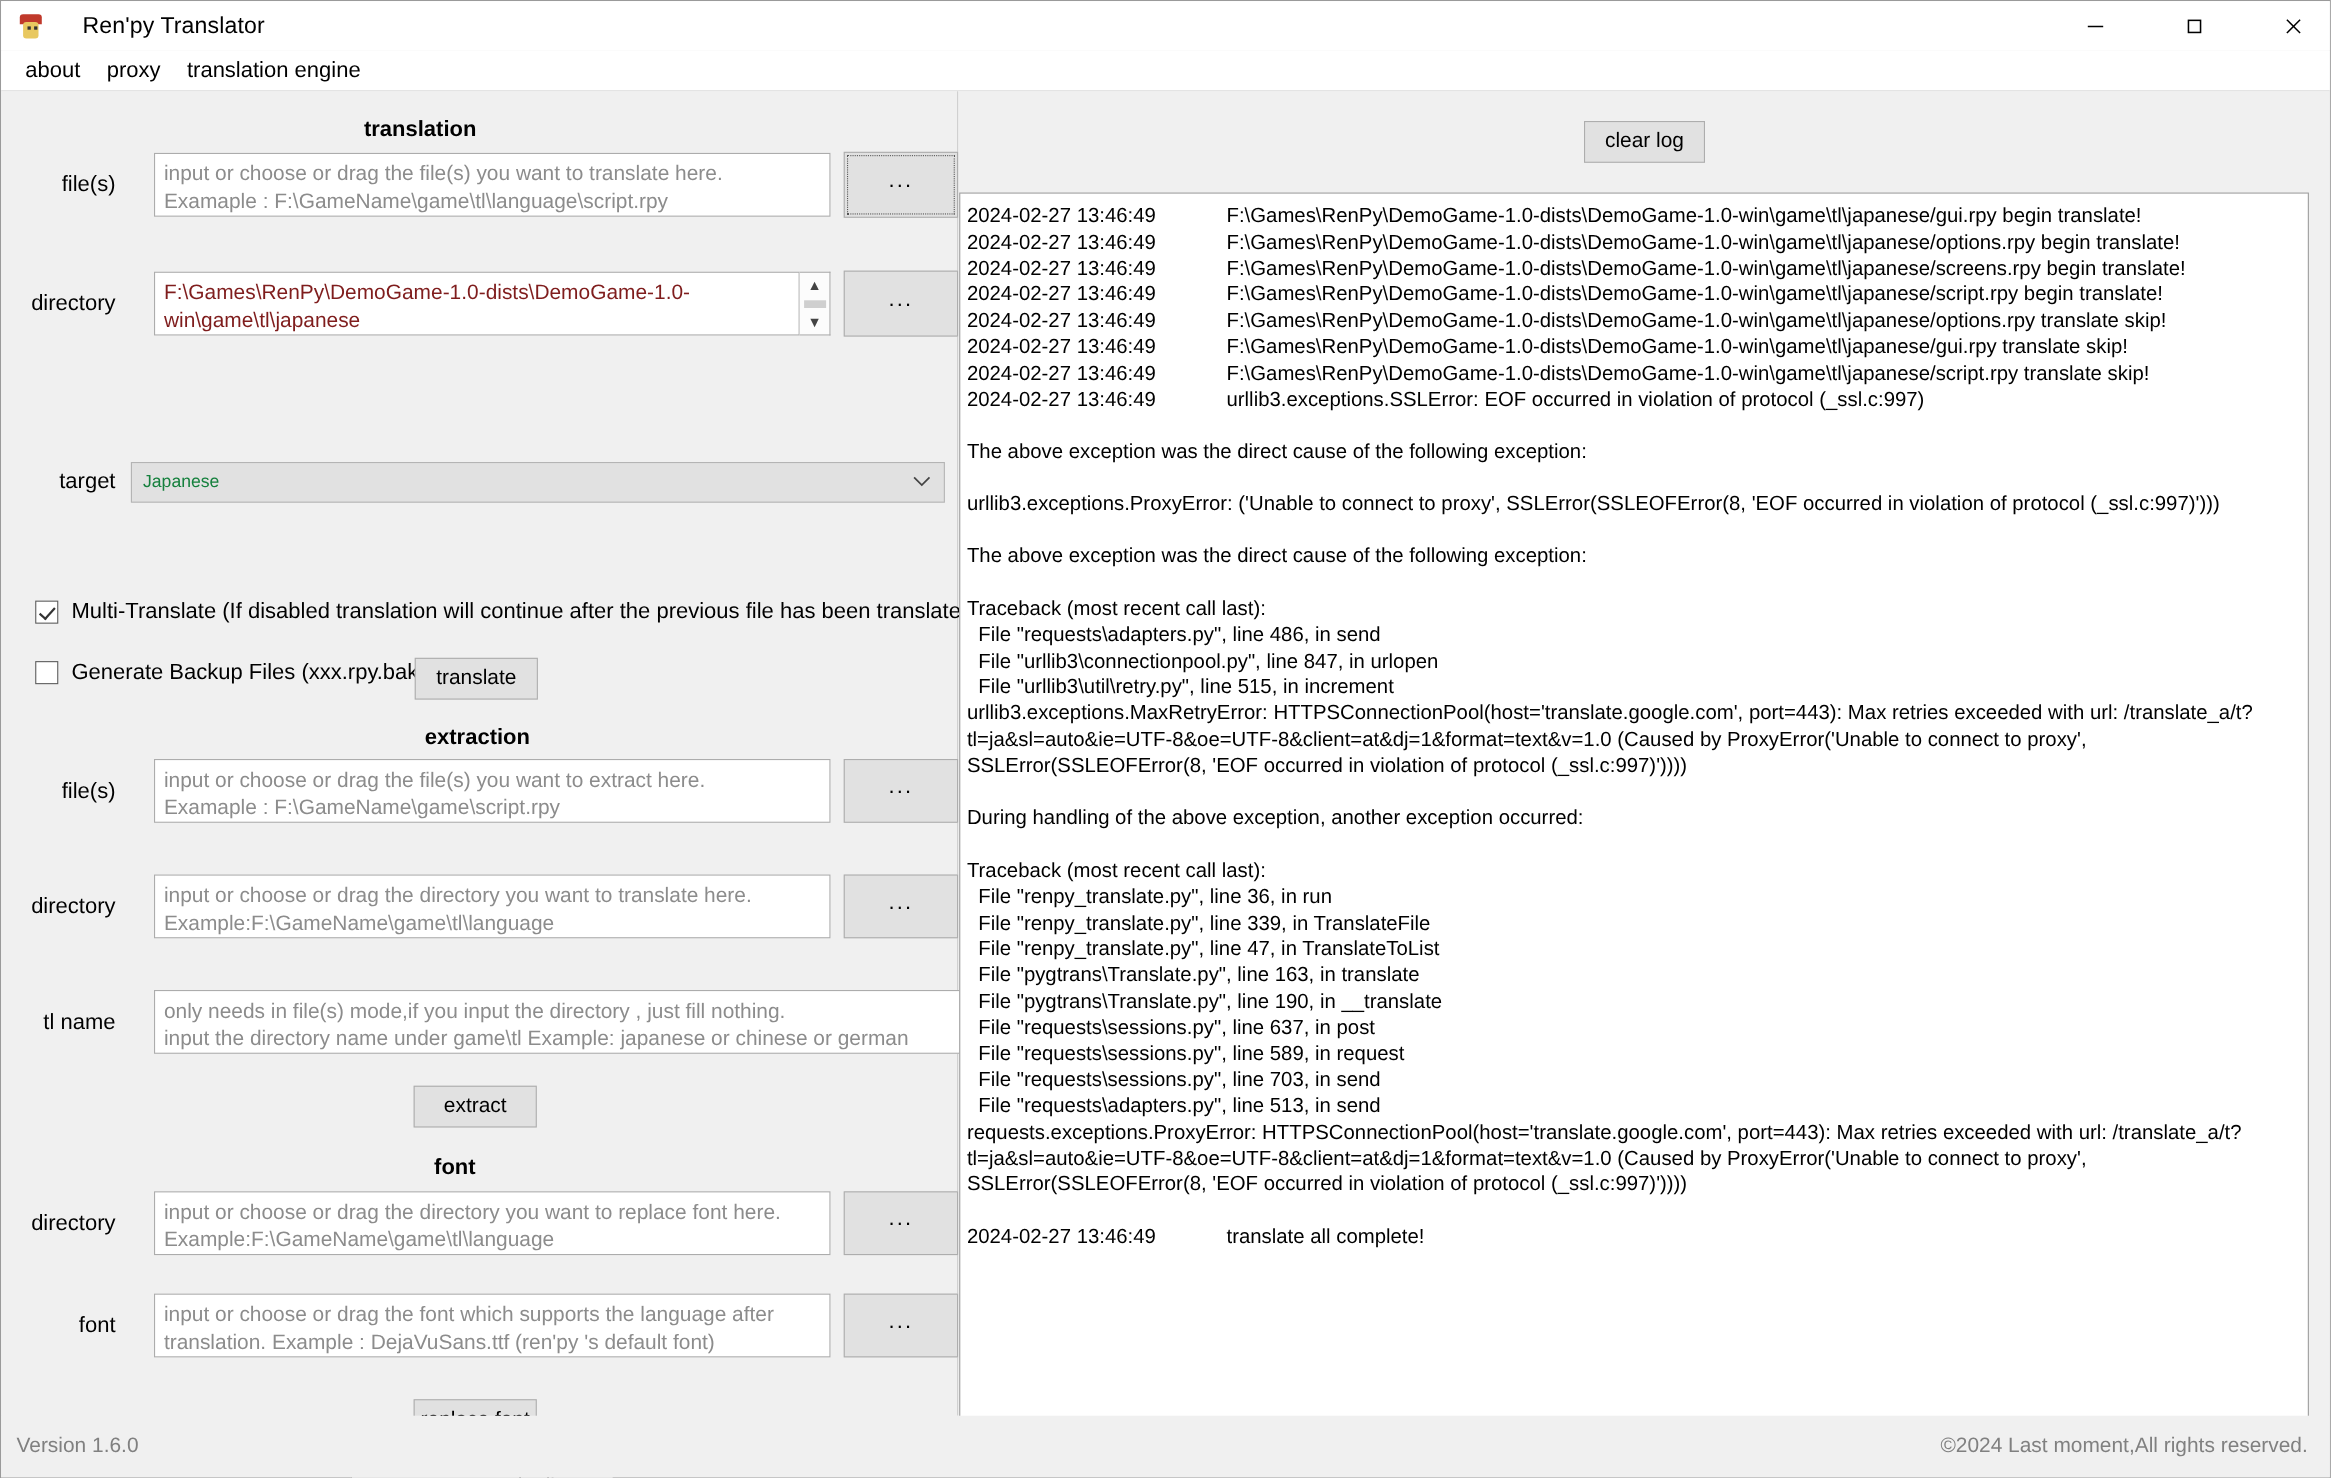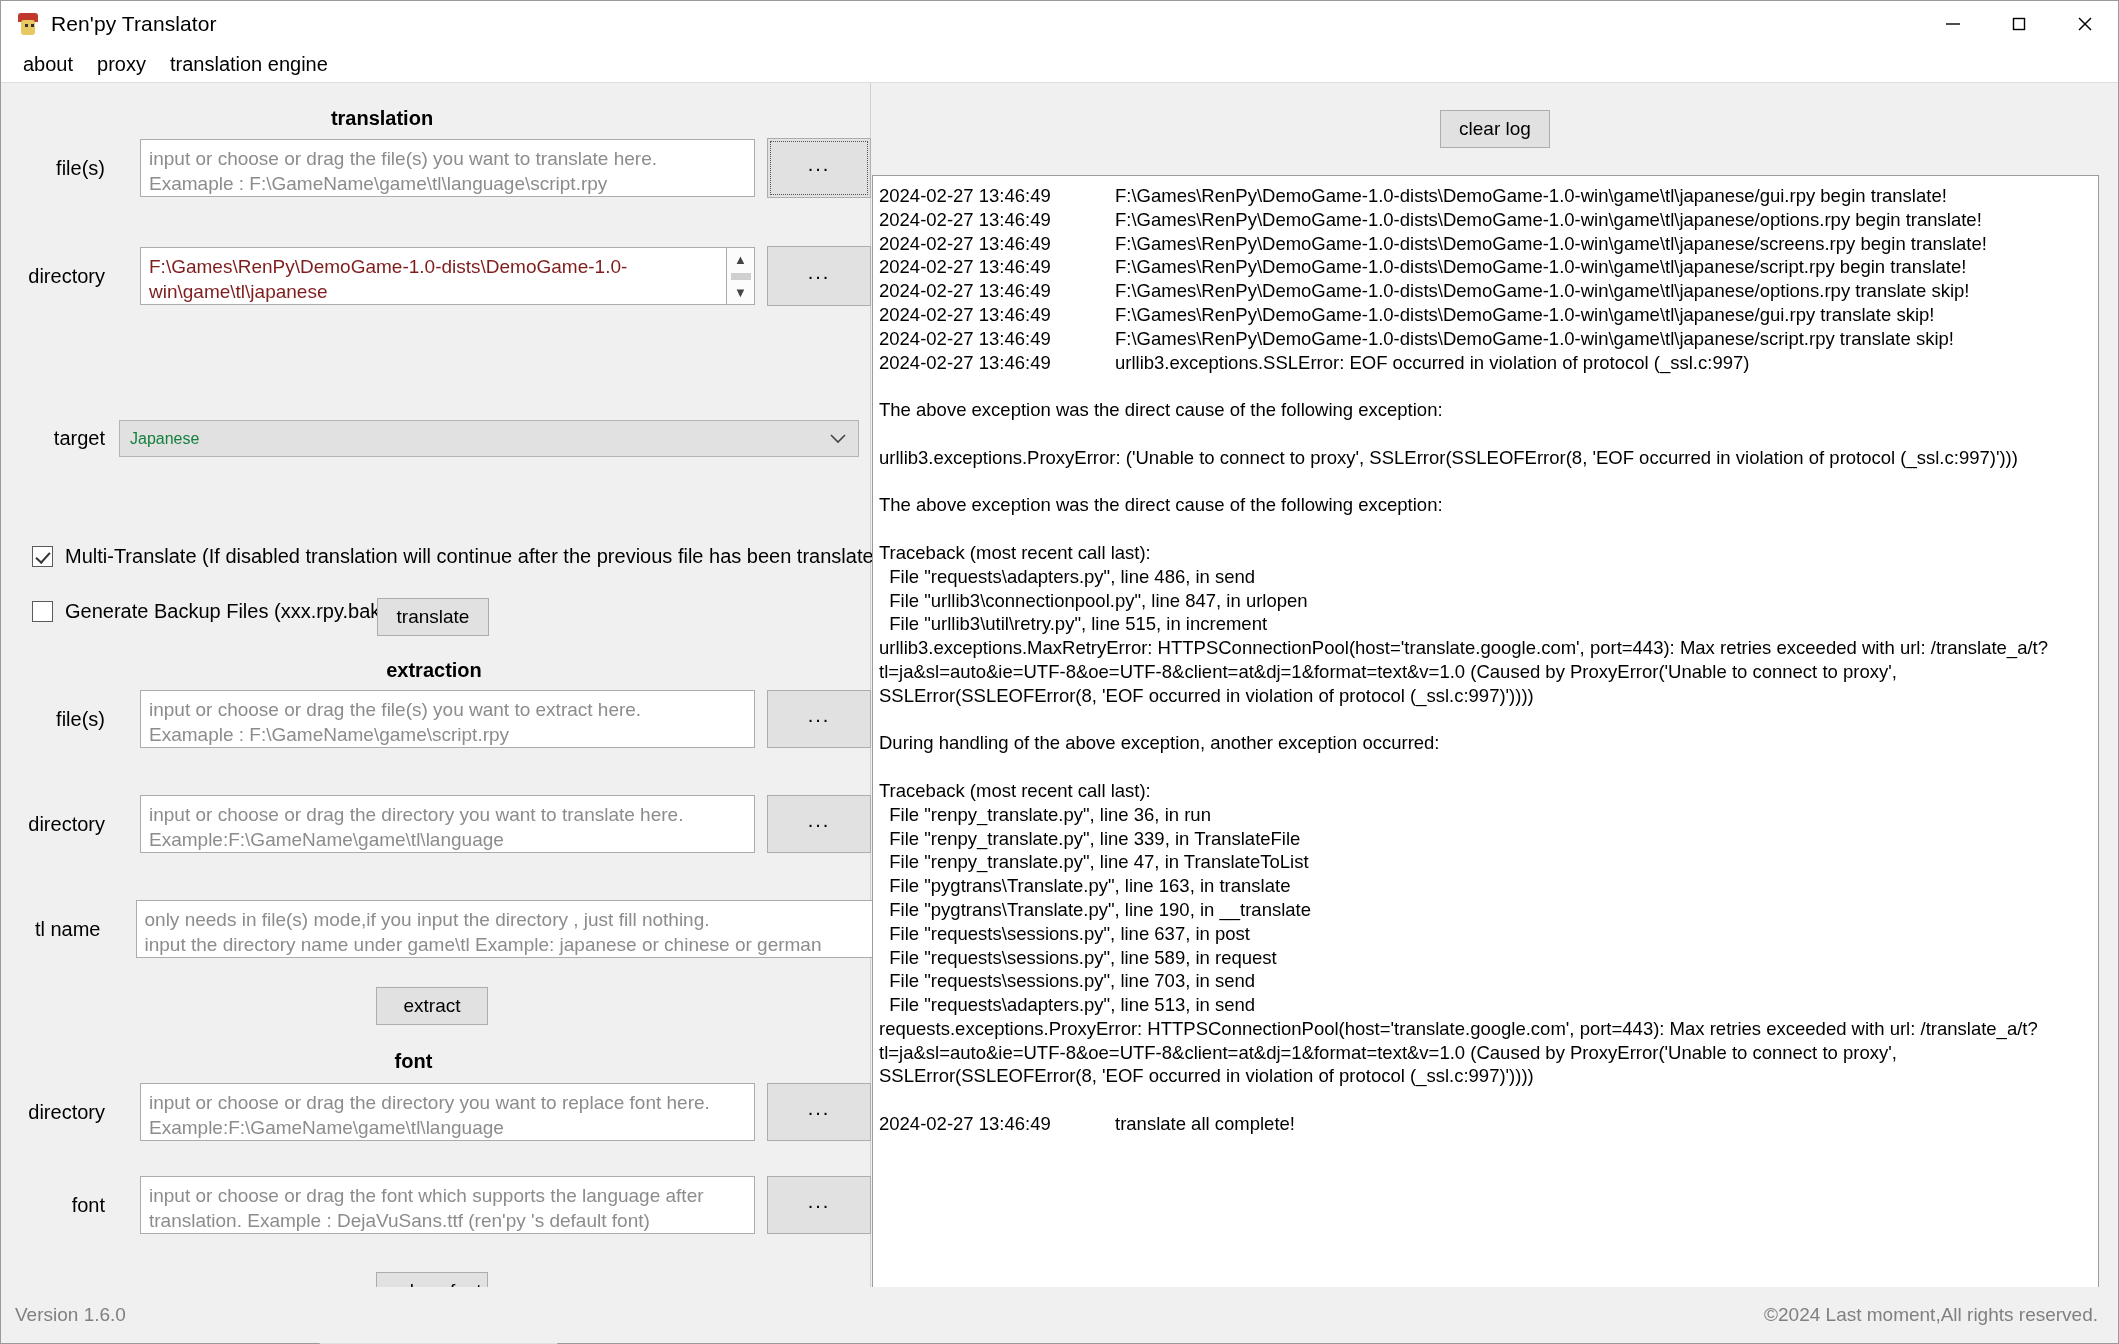--- a/index.html
+++ b/index.html
@@ -15,20 +15,21 @@
     background: #f0f0f0;
     border: 1px solid #9a9a9a;
     display: flex; flex-direction: column;
     position: relative;
   }
   
   .titlebar {
     height: 45px; background: #ffffff;
     display: flex; align-items: center;
     flex: 0 0 45px;
+    gap: 24px;
   }
   .title-icon {
     width: 26px; height: 26px; margin-left: 14px; margin-right: 10px;
     position: relative; flex: 0 0 auto;
   }
   .title-icon .hat {
     position: absolute; left: 3px; top: 2px; width: 20px; height: 9px;
     background: #c0392b; border-radius: 3px 3px 0 0;
   }
   .title-icon .face {
@@ -287,21 +288,21 @@
         <div class="row-label" style="width:118px;">directory</div>
         <div class="field-wrap">
           <div class="field placeholder" style="width:615px; height:58px;">input or choose or drag the directory you want to translate here.
 Example:F:\GameName\game\tl\language</div>
         </div>
         <div class="btn" style="width:113px; height:58px; margin-left:12px;">
           <span class="btn-dots">...</span>
         </div>
       </div>
 
-      <div class="row" style="left:0; top:817px; width:870px;justify-content:center;">
+      <div class="row" style="left:0; top:817px; width:870px;">
         <div class="row-label" style="width:118px;">tl name</div>
         <div class="field-wrap">
           <div class="field placeholder" style="width:740px; height:58px;">only needs in file(s) mode,if you input the directory , just fill nothing.
 input the directory name under game\tl  Example: japanese or chinese  or  german</div>
         </div>
       </div>
 
       <div class="btn" style="position:absolute; left:375px; top:904px; width:112px; height:38px;">extract</div>
 
       <div class="section-title" style="position:absolute; left:0; top:967px; width:825px;">font</div>

